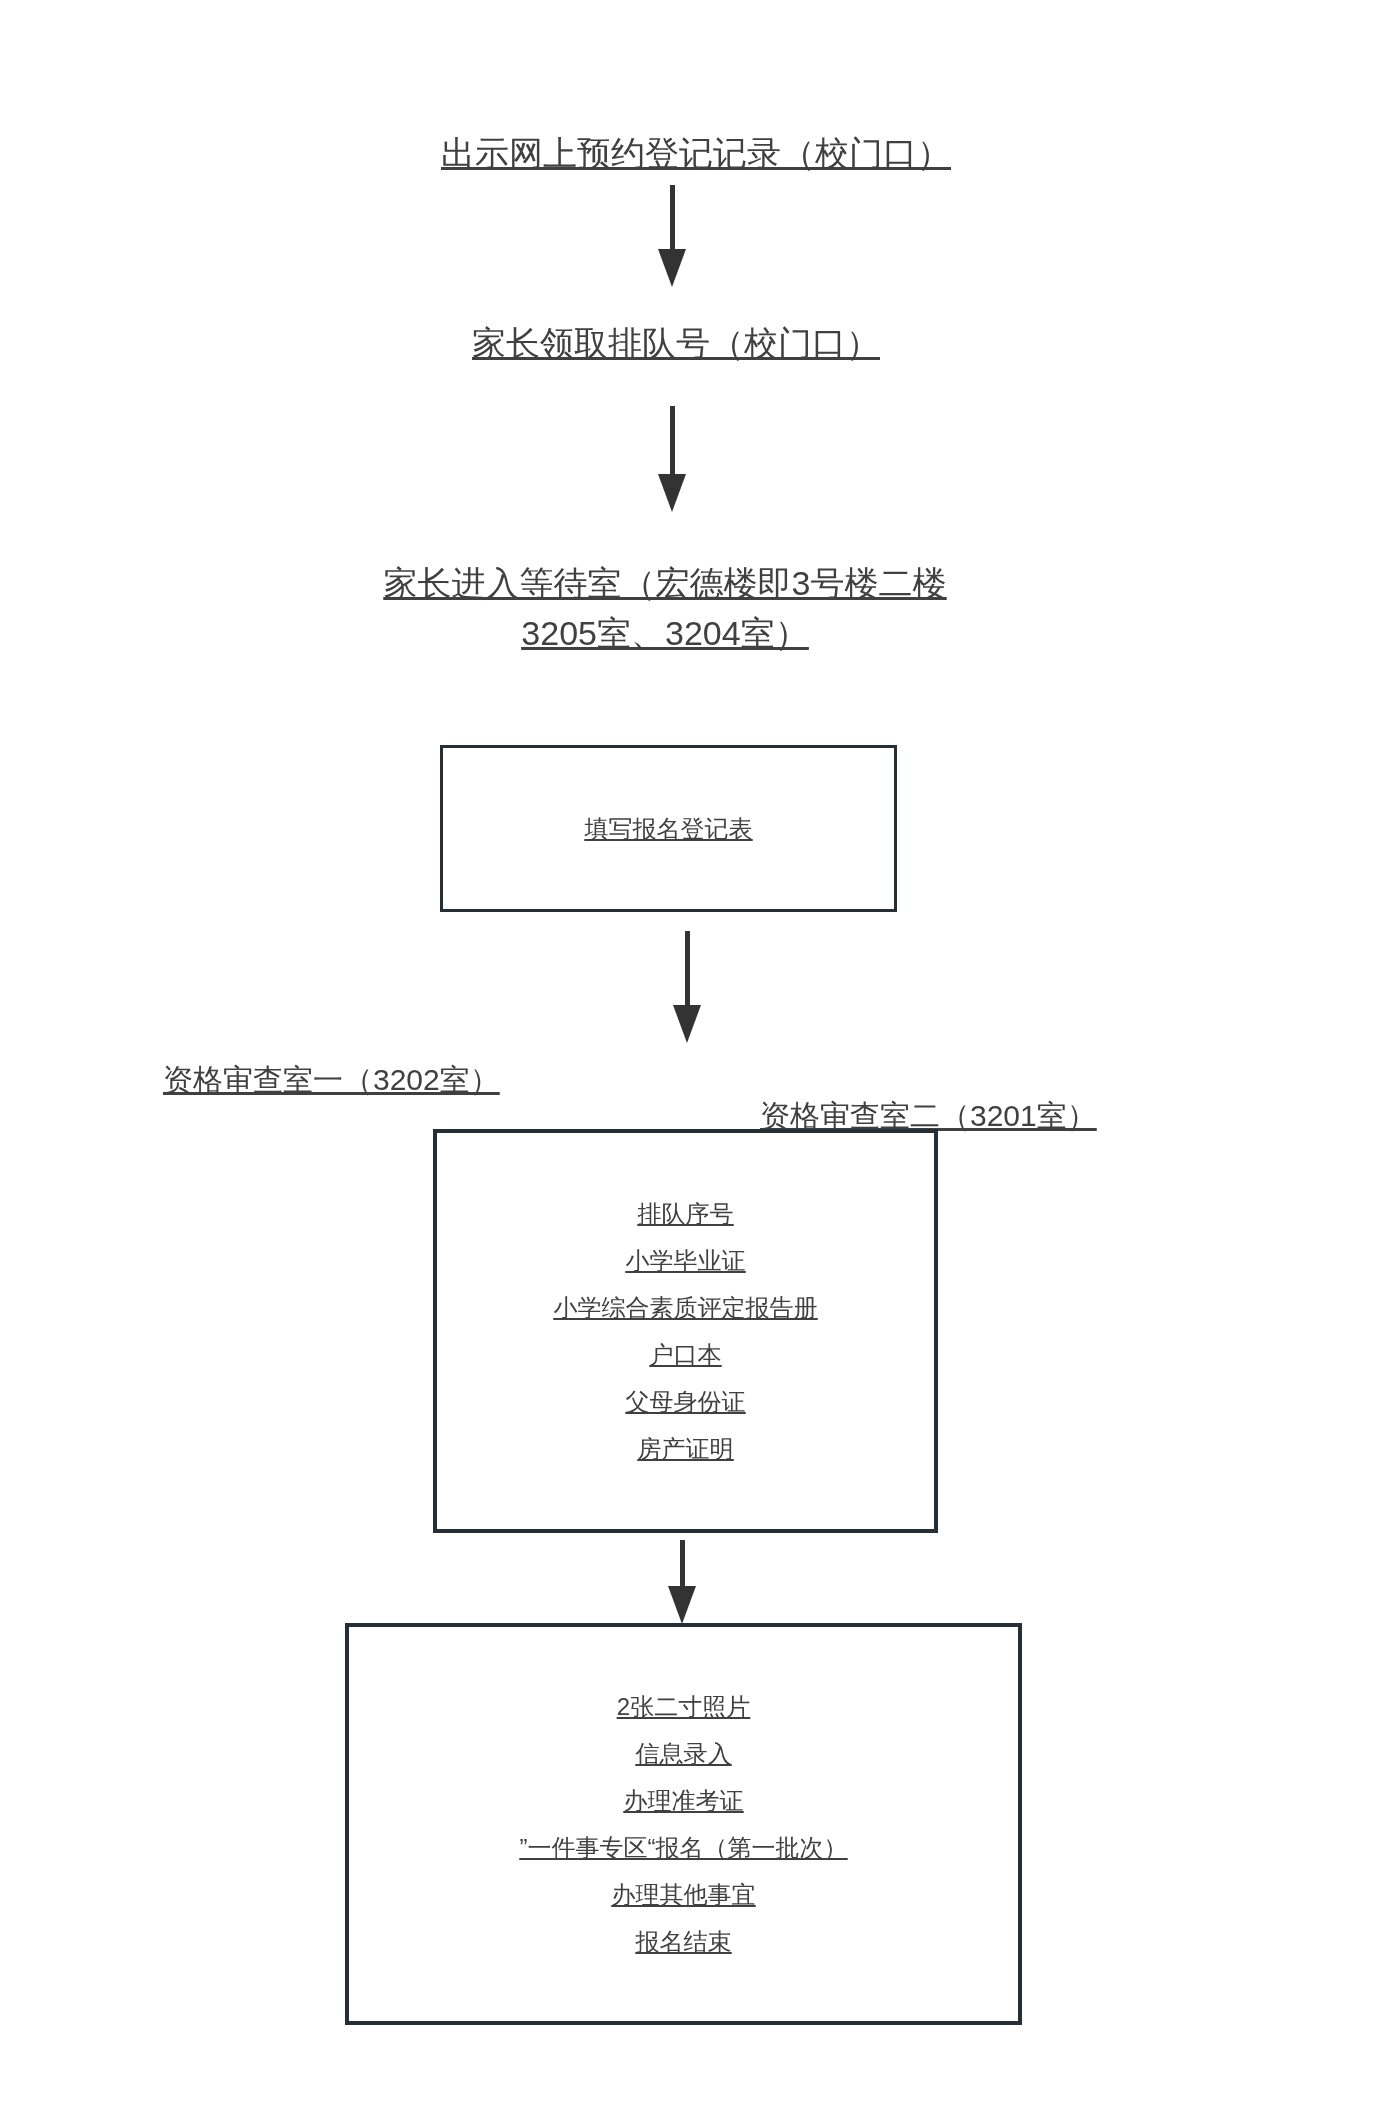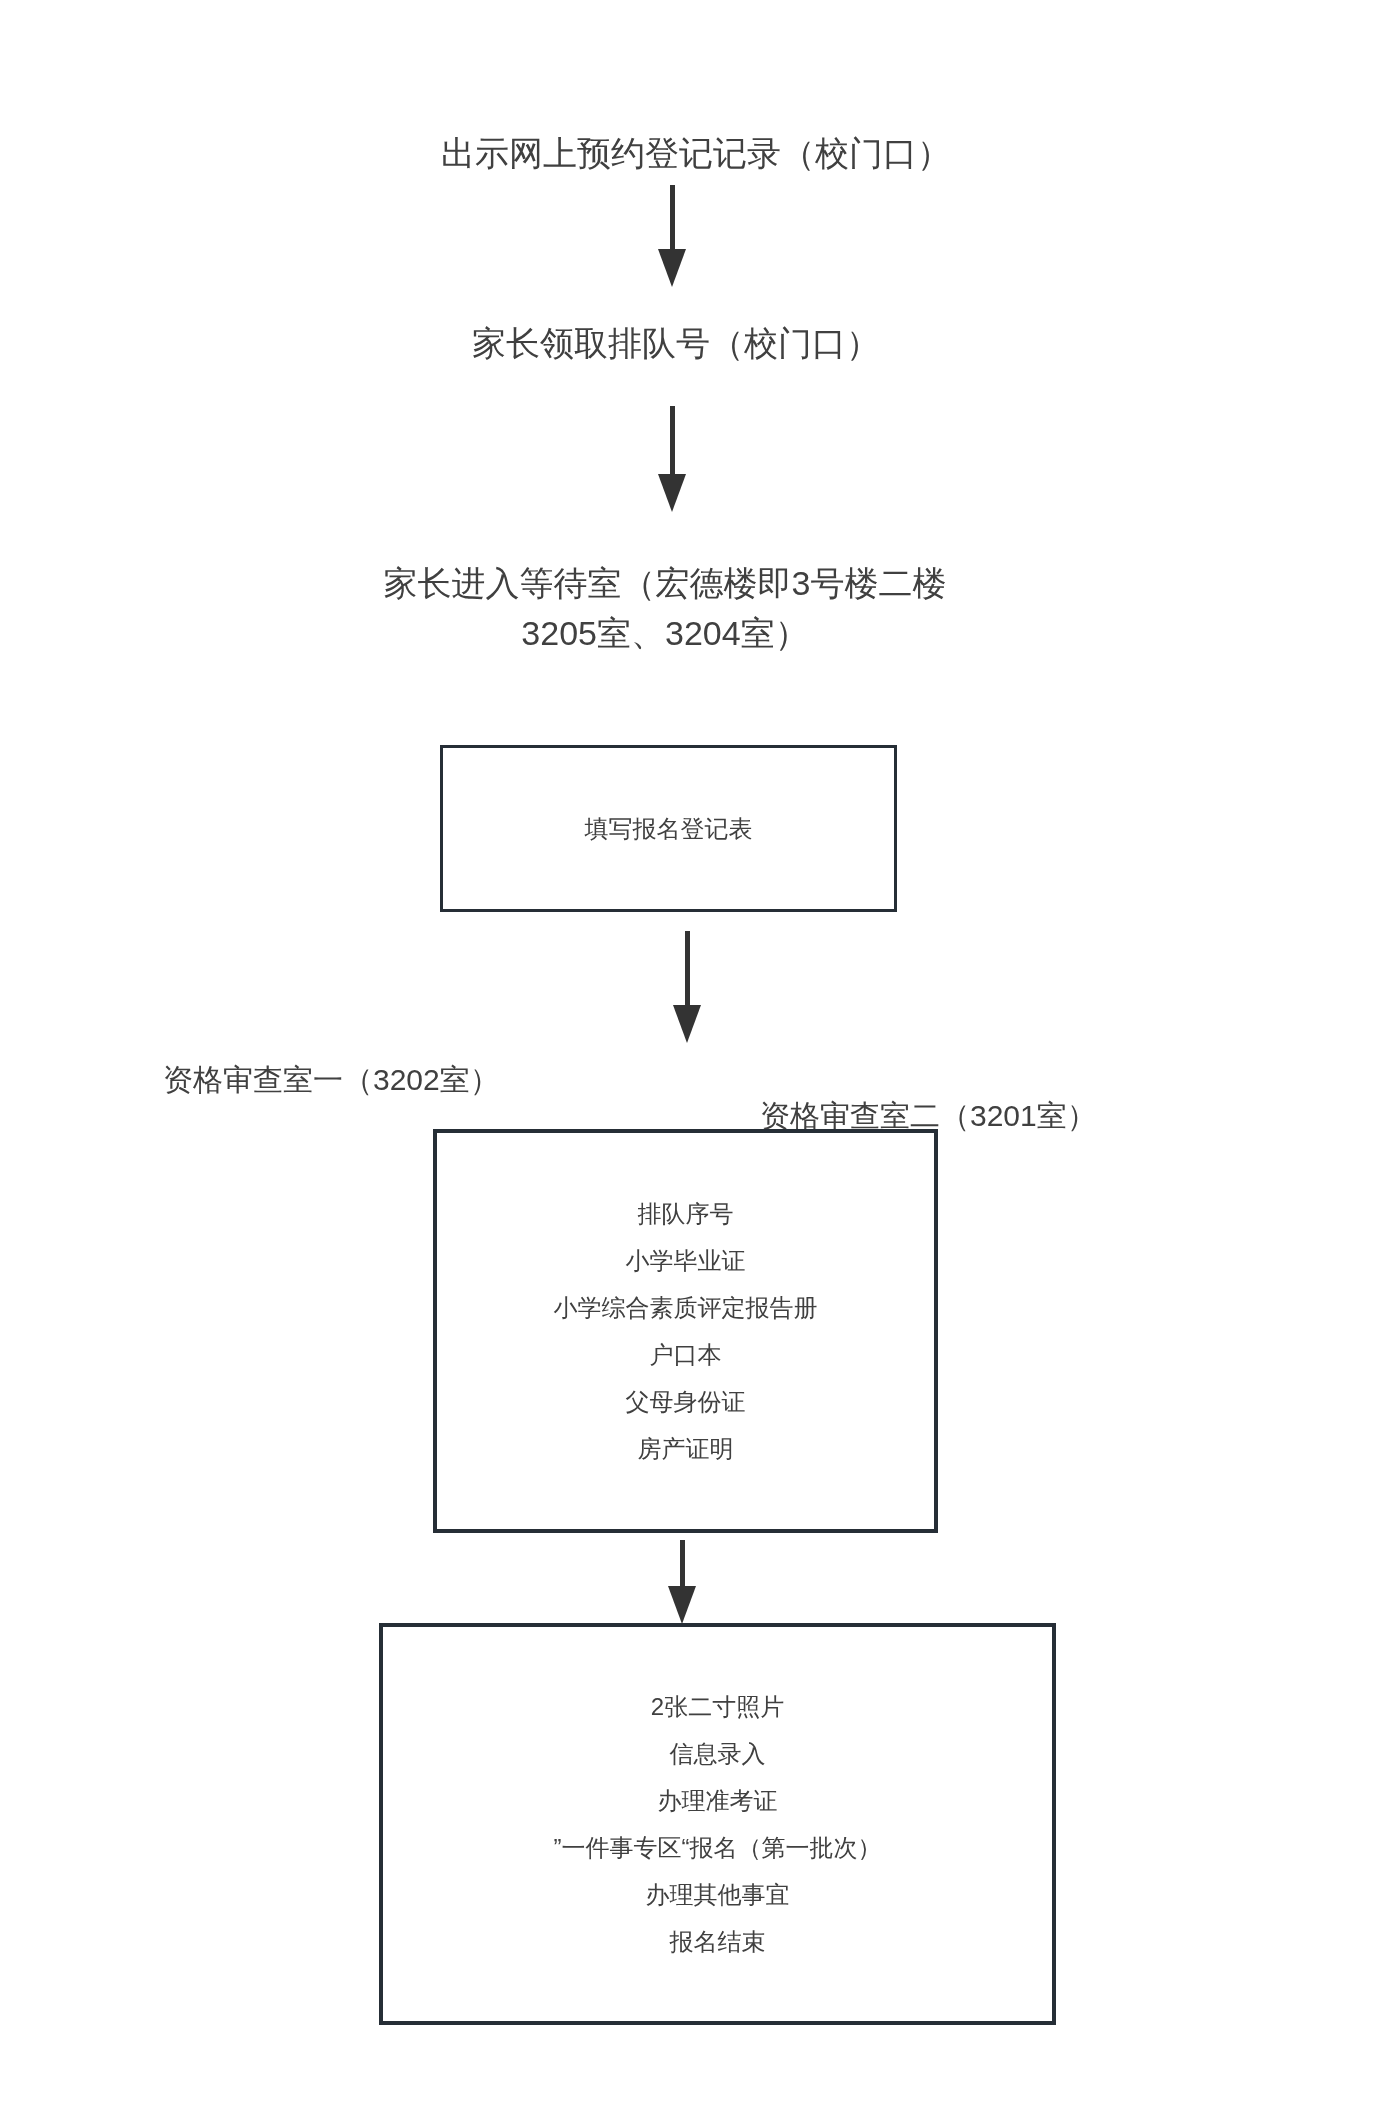--- a/index.html
+++ b/index.html
@@ -1,21 +1,21 @@
 <!DOCTYPE html>
 <html style="--text: #404040; --border: #262e36; --arrow: #333333; --background: #ffffff;"><head>
 <meta charset="utf-8">
 <style>
   :root {
     --text: #404040;
     --border: #262e36;
     --arrow: #333333;
     --background: #ffffff;
   }
-  * { margin: 0; padding: 0; box-sizing: border-box; }
+  * { margin: 0; padding: 0; box-sizing: border-box; text-decoration: underline; }
   html, body { background: var(--background); }
   .canvas {
     position: relative;
     width: 1374px;
     height: 2101px;
     background: var(--background);
     font-family: "Liberation Sans", "DejaVu Sans", sans-serif;
     color: var(--text);
     overflow: hidden;
   }
@@ -46,21 +46,21 @@
     flex-direction: column;
     justify-content: center;
     align-items: center;
     text-align: center;
     font-size: 24px;
     color: var(--text);
   }
   .box .line { display: block; line-height: 47px; white-space: nowrap; }
   .box-fill-form  { left: 440px; top: 745px;  width: 457px; height: 167px; border-width: 3px; }
   .box-documents  { left: 433px; top: 1129px; width: 505px; height: 404px; border-width: 4px; }
-  .box-final      { left: 345px; top: 1623px; width: 677px; height: 402px; border-width: 4px; margin-left: 34px; }
+  .box-final      { left: 345px; top: 1623px; width: 677px; height: 402px; border-width: 4px; }
   
   .arrow {
     position: absolute;
     transform: translateX(-50%);
     display: flex;
     flex-direction: column;
     align-items: center;
   }
   .arrow .stem { width: 5px; background: var(--arrow); }
   .arrow .head {

